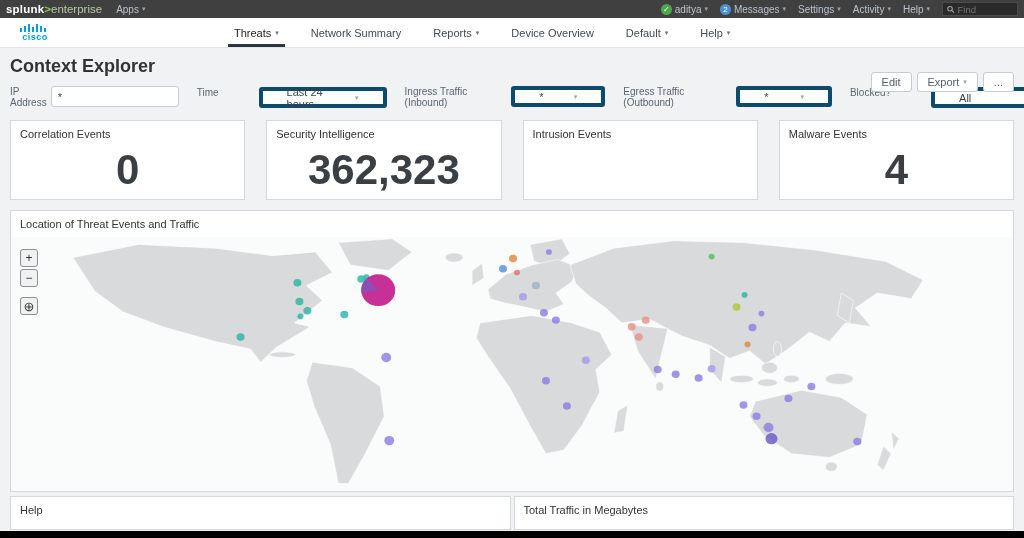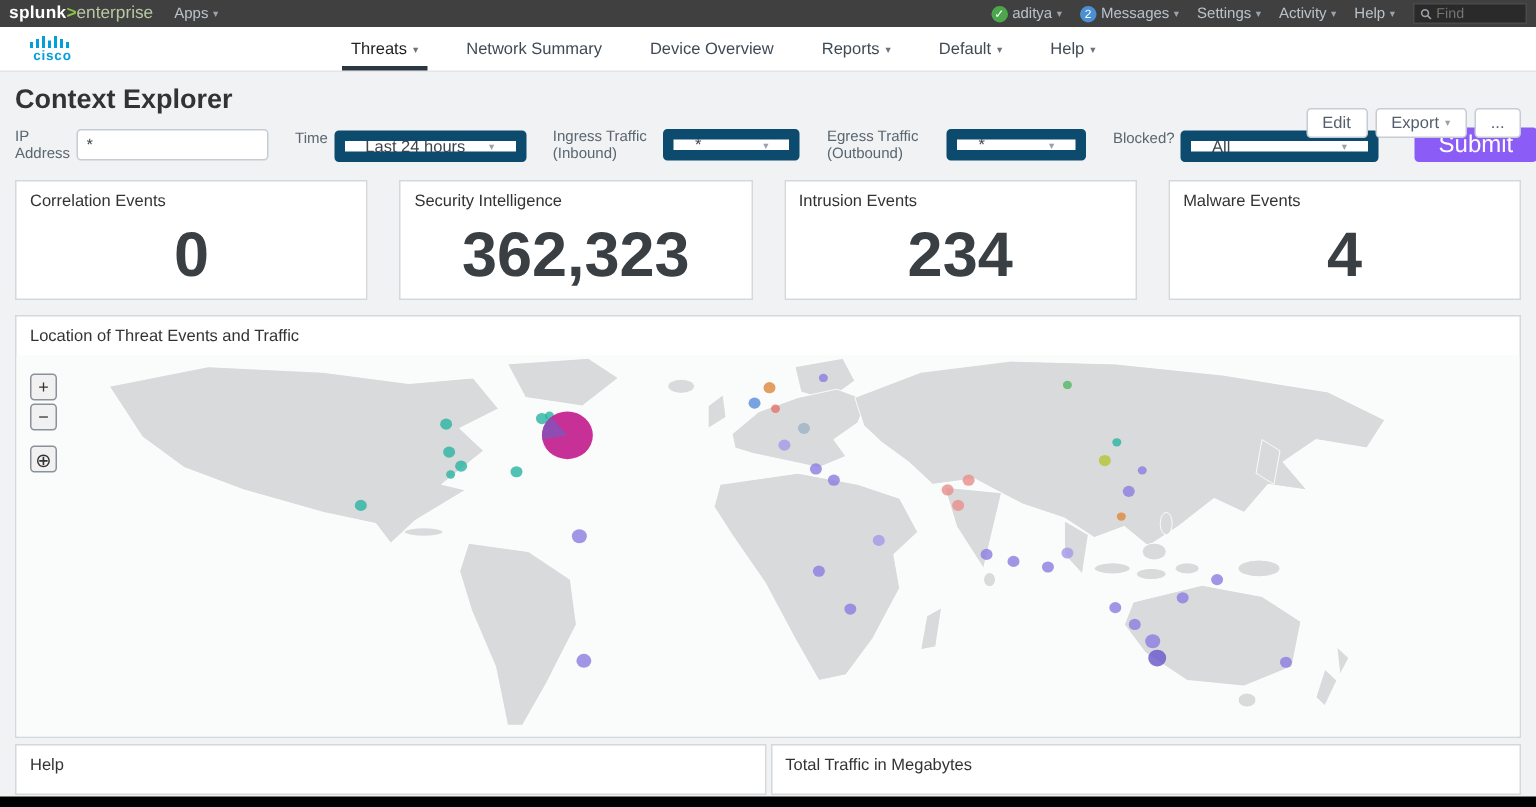--- a/index.html
+++ b/index.html
@@ -44,23 +44,23 @@
   .page-head { padding:8px 10px 12px; position:relative; }
   .page-title { font-size:18px; font-weight:600; color:#333; margin-bottom:8px; }
   .head-actions { position:absolute; top:24px; right:10px; display:flex; gap:5px; }
   .head-actions button { background:#fff; border:1px solid #c5ccd3; border-radius:3px;
     color:#53606c; font-size:11px; padding:3px 10px; cursor:pointer; display:flex; align-items:center; gap:4px; }
   .filters { display:flex; align-items:flex-end; gap:18px; }
   .filter { display:flex; flex-direction:row; gap:4px; }
   .filter label { font-size:10px; color:#5c6670; }
   .filter input { height:21px; border:1px solid #c5ccd3; border-radius:3px; background:#fff;
     font-size:11px; padding:0 6px; color:#3c444d; width:128px; outline:none; }
-  .select { height:21px; border:7px solid #0c4a6e; border-radius:3px; background:#fff;
-    font-size:11px; padding:0 14px; color:#3c444d; display:flex; align-items:center;
-    justify-content:space-between; gap:8px; cursor:pointer; }
+  .select { height:21px; border:4px solid #0c4a6e; border-radius:3px; background:#fff;
+    font-size:11px; padding:0 24px; color:#3c444d; display:flex; align-items:center;
+    justify-content:space-between; gap:8px; cursor:pointer;margin-left:36px; }
   .w128{width:128px} .w118{width:118px} .w132{width:132px}
   .submit { background:#8b5cf6; color:#fff; border:none; border-radius:3px; height:23px;
     padding:0 16px; font-size:16px; cursor:pointer; margin-left:6px; }
 
   
   .card { background:#fff; border:1px solid #d5d8da; }
   .card-title { font-size:11px; color:#333; padding:7px 9px; }
   .stats { display:flex; gap:21px; margin:0 10px; }
   .stat { flex:1; height:80px; }
   .stat-value { font-size:42px; font-weight:600; color:#3a3f44; text-align:center; line-height:1; margin-top:2px; }
@@ -145,25 +145,25 @@
   </div>
   <div class="tabs">
     <div class="tab active">
       <span>Threats</span>
       <span class="caret">▾</span>
     </div>
     <div class="tab">
       <span>Network Summary</span>
     </div>
     <div class="tab">
+      <span>Reports</span>
+      <span class="caret">▾</span>
+    </div>
+    <div class="tab">
       <span>Device Overview</span>
-    </div>
-    <div class="tab">
-      <span>Reports</span>
-      <span class="caret">▾</span>
     </div>
     <div class="tab">
       <span>Default</span>
       <span class="caret">▾</span>
     </div>
     <div class="tab">
       <span>Help</span>
       <span class="caret">▾</span>
     </div>
   </div>
@@ -222,21 +222,20 @@
     <div class="card stat">
       <div class="card-title">Correlation Events</div>
       <div class="stat-value">0</div>
     </div>
     <div class="card stat">
       <div class="card-title">Security Intelligence</div>
       <div class="stat-value">362,323</div>
     </div>
     <div class="card stat">
       <div class="card-title">Intrusion Events</div>
-      <div class="stat-value">234</div>
     </div>
     <div class="card stat">
       <div class="card-title">Malware Events</div>
       <div class="stat-value">4</div>
     </div>
   </section>
 
   <section class="card map-card">
     <div class="card-title">Location of Threat Events and Traffic</div>
     <div class="map-area">

